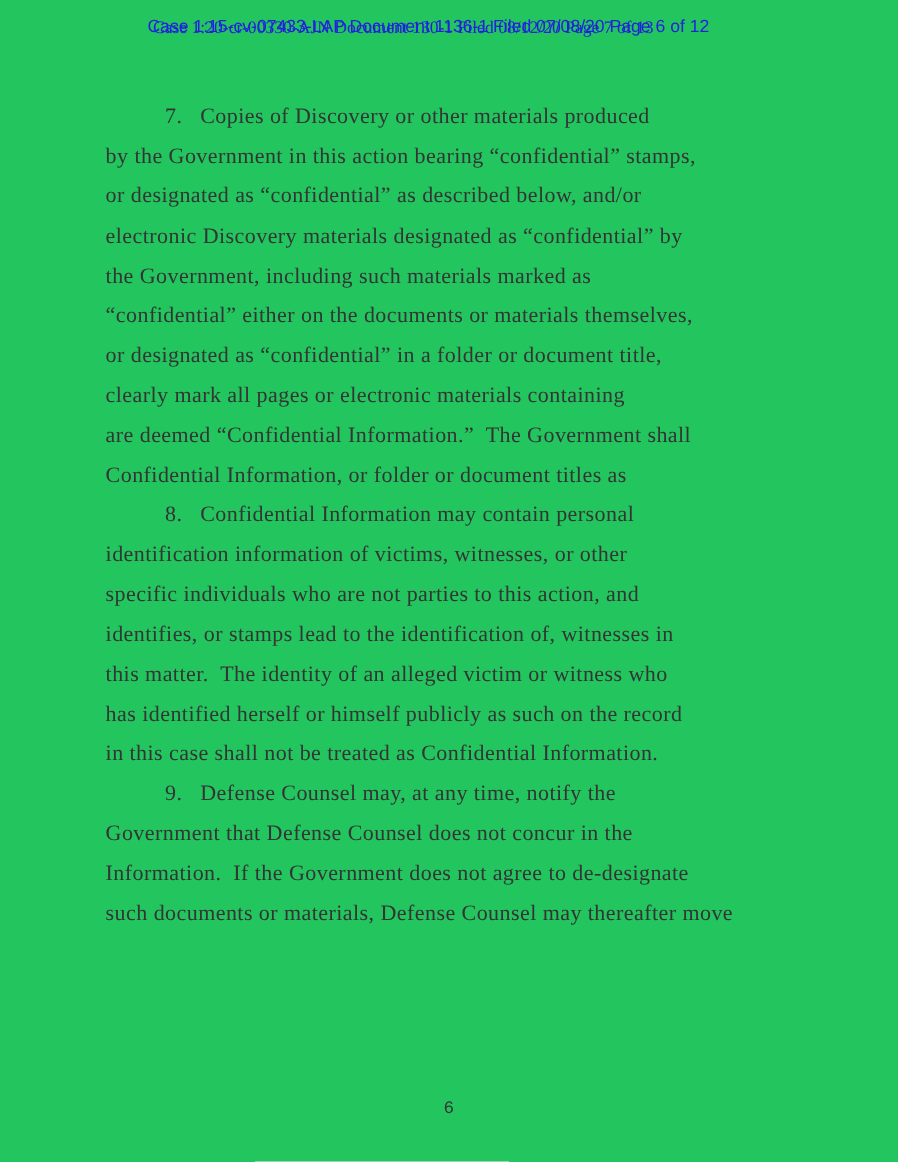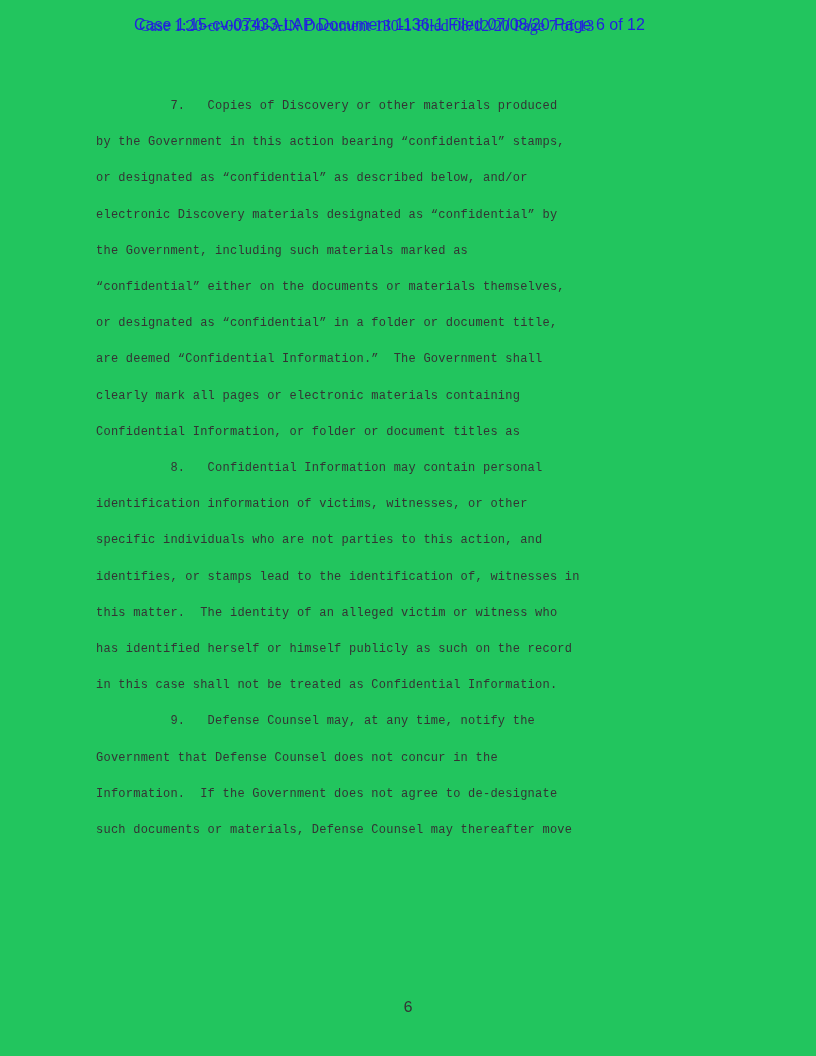--- a/index.html
+++ b/index.html
@@ -32,23 +32,24 @@
   .stamp-a { left: 134px; }
   .stamp-b { left: 139px; top: 1px; font-family: Liberation Serif, serif; }
   .body-text {
     position: absolute;
     top: 88px;
     left: 96px;
     width: 660px;
   }
   .line {
     white-space: pre;
-    font-size: 12px;
+    font-size: 20px;
     line-height: 36.2px;
     letter-spacing: 0.02em;
+    font-family: Liberation Serif, serif;
   }
   .page-number {
     position: absolute;
     top: 999px;
     left: 0;
     width: 816px;
     text-align: center;
     font-size: 16px;
     line-height: 18px;
   }
@@ -64,22 +65,22 @@
   </div>
 
   <div class="body-text" style="color: rgb(52, 52, 52);">
       <div class="line">          7.   Copies of Discovery or other materials produced</div>
       <div class="line">by the Government in this action bearing “confidential” stamps,</div>
       <div class="line">or designated as “confidential” as described below, and/or</div>
       <div class="line">electronic Discovery materials designated as “confidential” by</div>
       <div class="line">the Government, including such materials marked as</div>
       <div class="line">“confidential” either on the documents or materials themselves,</div>
       <div class="line">or designated as “confidential” in a folder or document title,</div>
+      <div class="line">clearly mark all pages or electronic materials containing</div>
       <div class="line">are deemed “Confidential Information.”  The Government shall</div>
-      <div class="line">clearly mark all pages or electronic materials containing</div>
       <div class="line">Confidential Information, or folder or document titles as</div>
       <div class="line">          8.   Confidential Information may contain personal</div>
       <div class="line">identification information of victims, witnesses, or other</div>
       <div class="line">specific individuals who are not parties to this action, and</div>
       <div class="line">identifies, or stamps lead to the identification of, witnesses in</div>
       <div class="line">this matter.  The identity of an alleged victim or witness who</div>
       <div class="line">has identified herself or himself publicly as such on the record</div>
       <div class="line">in this case shall not be treated as Confidential Information.</div>
       <div class="line">          9.   Defense Counsel may, at any time, notify the</div>
       <div class="line">Government that Defense Counsel does not concur in the</div>

